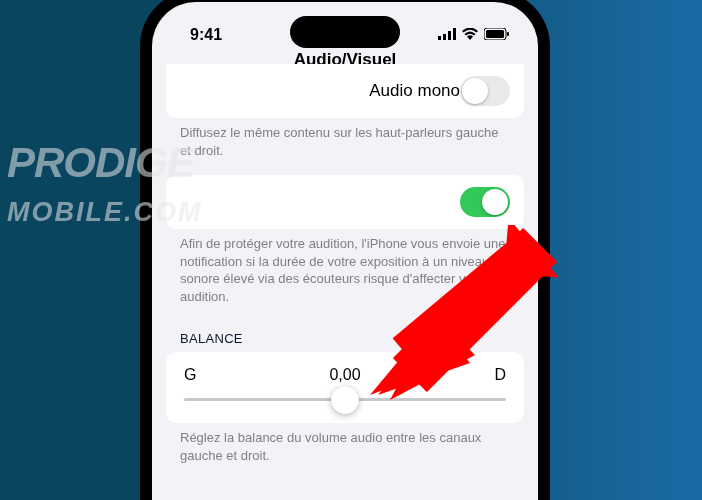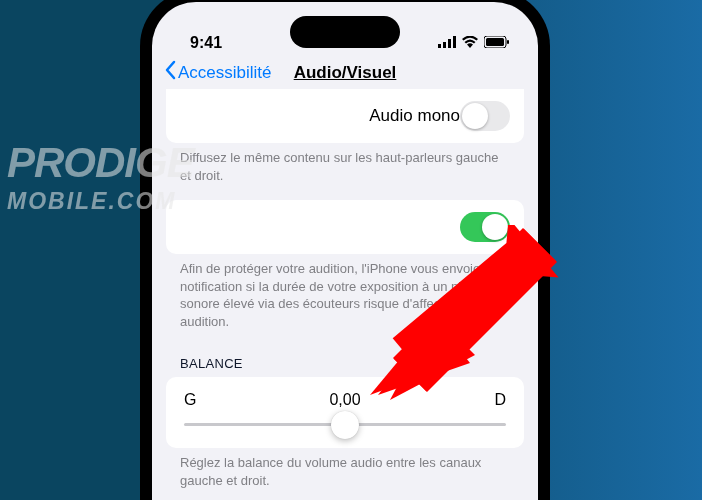--- a/index.html
+++ b/index.html
@@ -36,21 +36,21 @@
     transform: translateX(-50%);
     width: 110px;
     height: 32px;
     background: #000;
     border-radius: 20px;
     z-index: 10;
   }
   .status-bar {
     display: flex;
     justify-content: space-between;
-    align-items: flex-end;
+    align-items: center;
     padding: 16px 28px 0 38px;
     height: 50px;
     font-weight: 600;
     font-size: 16px;
   }
   .status-right { display: flex; gap: 6px; align-items: center; }
   .nav-bar {
     display: flex;
     align-items: center;
     padding: 8px 12px 10px;
@@ -177,21 +177,21 @@
     top: 145px;
     font-family: Arial, sans-serif;
     font-weight: 900;
     line-height: 0.85;
     color: rgba(230,230,230,0.55);
     font-style: italic;
     pointer-events: none;
     letter-spacing: -1px;
   }
   .watermark .line1 { font-size: 42px; }
-  .watermark .line2 { font-size: 23px; letter-spacing: 2px; margin-top: 11px; }
+  .watermark .line2 { font-size: 27px; letter-spacing: 2px; margin-top: 20px; }
   .arrow {
     position: absolute;
     pointer-events: none;
     left: 340px;
     top: 225px;
   }
 </style>
 </head>
 <body>
 
@@ -219,28 +219,20 @@
           <svg width="26" height="12" viewBox="0 0 26 12">
               <rect x="0" y="0" width="22" height="12" rx="3" fill="none" stroke="#000" stroke-width="1"></rect>
               <rect x="2" y="2" width="18" height="8" rx="1.5" fill="#000"></rect>
               <rect x="23" y="4" width="2" height="4" rx="1" fill="#000"></rect>
             </svg>
         </span>
       </div>
     </div>
 
     <div class="nav-bar">
-      <div class="back-btn">
-        <span>
-          <svg width="12" height="20" viewBox="0 0 12 20">
-              <path d="M10 2 L3 10 L10 18" stroke="#007aff" stroke-width="2.5" fill="none" stroke-linecap="round" stroke-linejoin="round"></path>
-            </svg>
-        </span>
-        <span>Accessibilité</span>
-      </div>
       <div class="nav-title">Audio/Visuel</div>
     </div>
 
     <div class="content">
       <div class="row-card partial">
         <span class="row-label">Audio mono</span>
         <div class="toggle off">
             <div class="knob"></div>
           </div>
       </div>

